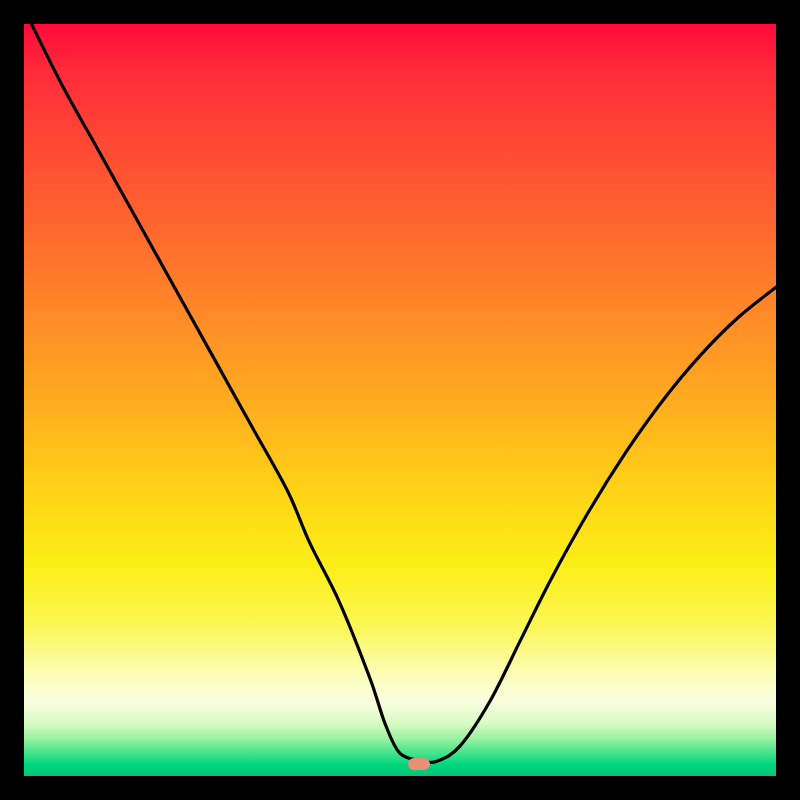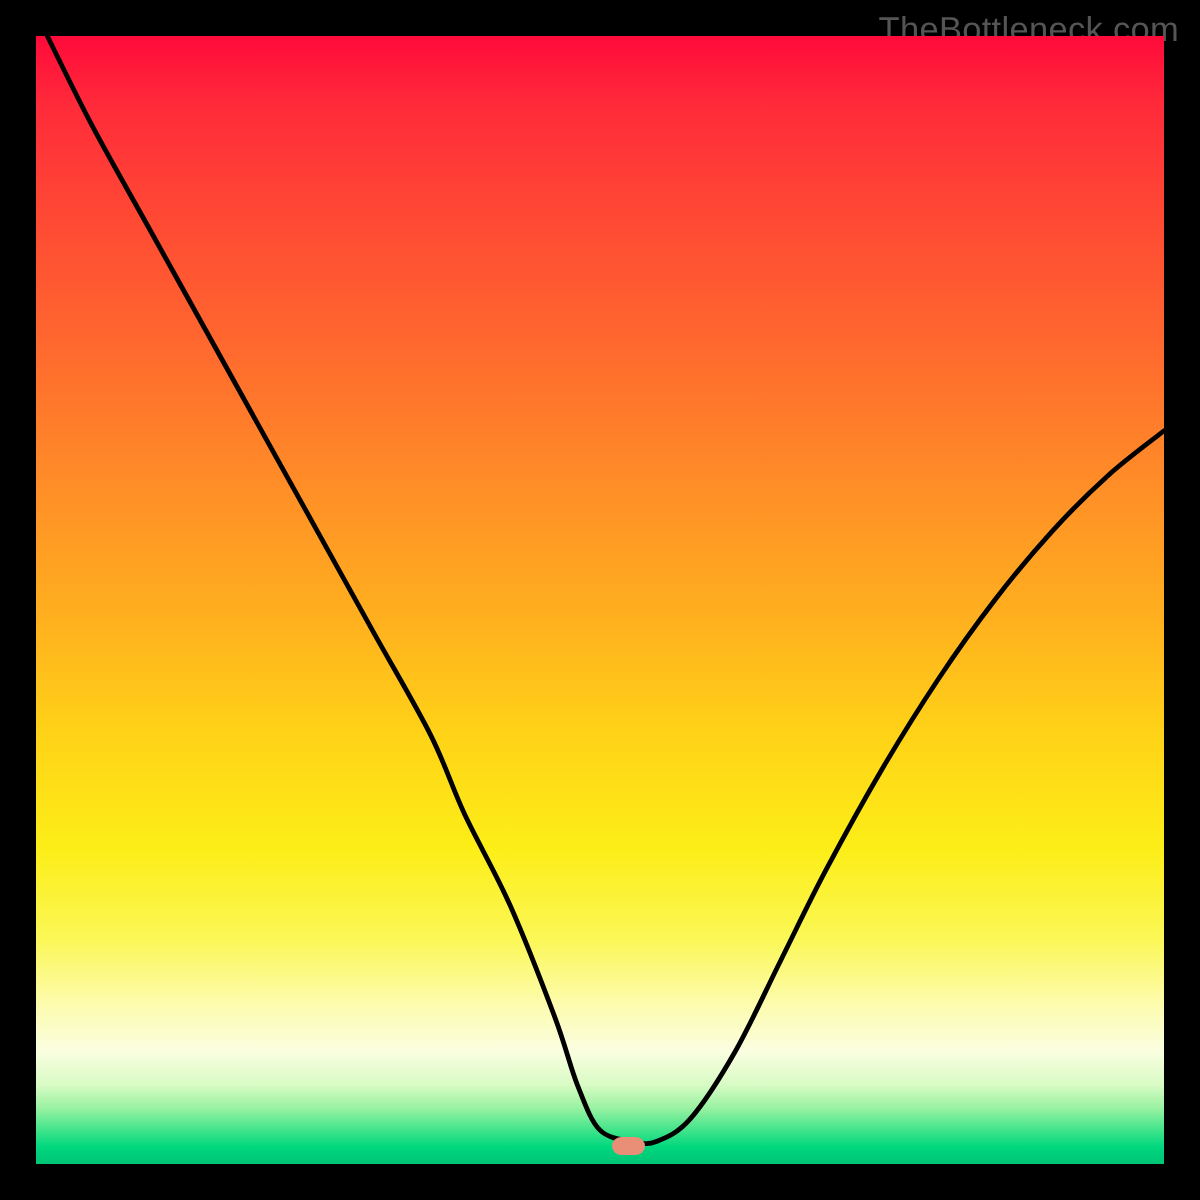--- a/index.html
+++ b/index.html
@@ -70,21 +70,20 @@
     height: 12px;
     background: #e98f78;
     border-radius: 6px;
     transform: translate(-50%, -50%);
   }
 </style>
 </head>
 <body>
 
 <div class="frame">
-  <div class="watermark">TheBottleneck.com</div>
 
   <div class="plot-area">
     <div class="gradient"></div>
 
     <svg class="curve" viewBox="0 0 752 752" preserveAspectRatio="none">
       <path id="curve-path" fill="none" stroke="#000" stroke-width="3.2" stroke-linecap="round" stroke-linejoin="round" d="M 7.5200000000000005 0 C 12.533333333333335 10.026666666666662, 26.32 38.853333333333296, 37.6 60.15999999999997 C 48.88 81.46666666666664, 62.66666666666667 105.28000000000003, 75.2 127.84000000000003 C 87.73333333333333 150.40000000000003, 100.26666666666667 172.95999999999998, 112.8 195.51999999999998 C 125.33333333333333 218.07999999999998, 137.86666666666667 240.64, 150.4 263.2 C 162.93333333333334 285.76, 175.46666666666667 308.31999999999994, 188 330.87999999999994 C 200.53333333333333 353.43999999999994, 213.06666666666666 376, 225.6 398.56 C 238.13333333333333 421.12, 253.17333333333332 446.18666666666667, 263.2 466.24 C 273.22666666666663 486.29333333333335, 276.9866666666667 500.08, 285.76 518.88 C 294.5333333333333 537.68, 305.8133333333333 556.48, 315.84 579.04 C 325.8666666666667 601.5999999999999, 338.40000000000003 634.1866666666667, 345.92 654.24 C 353.44 674.2933333333333, 355.94666666666666 686.8266666666667, 360.96 699.36 C 365.9733333333333 711.8933333333333, 369.73333333333335 723.1733333333334, 376 729.44 C 382.26666666666665 735.7066666666667, 392.29333333333335 735.7066666666667, 398.56 736.96 C 404.82666666666665 738.2133333333334, 407.33333333333337 739.4666666666667, 413.6 736.96 C 419.8666666666667 734.4533333333334, 427.38666666666666 731.9466666666666, 436.15999999999997 721.92 C 444.9333333333333 711.8933333333333, 456.2133333333333 694.3466666666666, 466.24 676.8 C 476.2666666666667 659.2533333333333, 486.2933333333334 636.6933333333333, 496.32000000000005 616.64 C 506.3466666666667 596.5866666666667, 515.12 577.7866666666666, 526.4 556.48 C 537.68 535.1733333333334, 551.4666666666667 510.1066666666667, 564 488.8 C 576.5333333333333 467.49333333333334, 589.0666666666667 447.44, 601.6 428.64 C 614.1333333333333 409.84, 626.6666666666666 392.29333333333335, 639.1999999999999 376 C 651.7333333333332 359.70666666666665, 664.2666666666668 344.66666666666663, 676.8000000000001 330.87999999999994 C 689.3333333333334 317.09333333333325, 701.8666666666667 304.56, 714.4 293.28000000000003 C 726.9333333333333 282.00000000000006, 745.7333333333333 268.2133333333333, 752 263.2"></path>
     </svg>
 
     <div id="marker" class="marker" style="left: 394.8px; top: 739.968px;"></div>
   </div>

